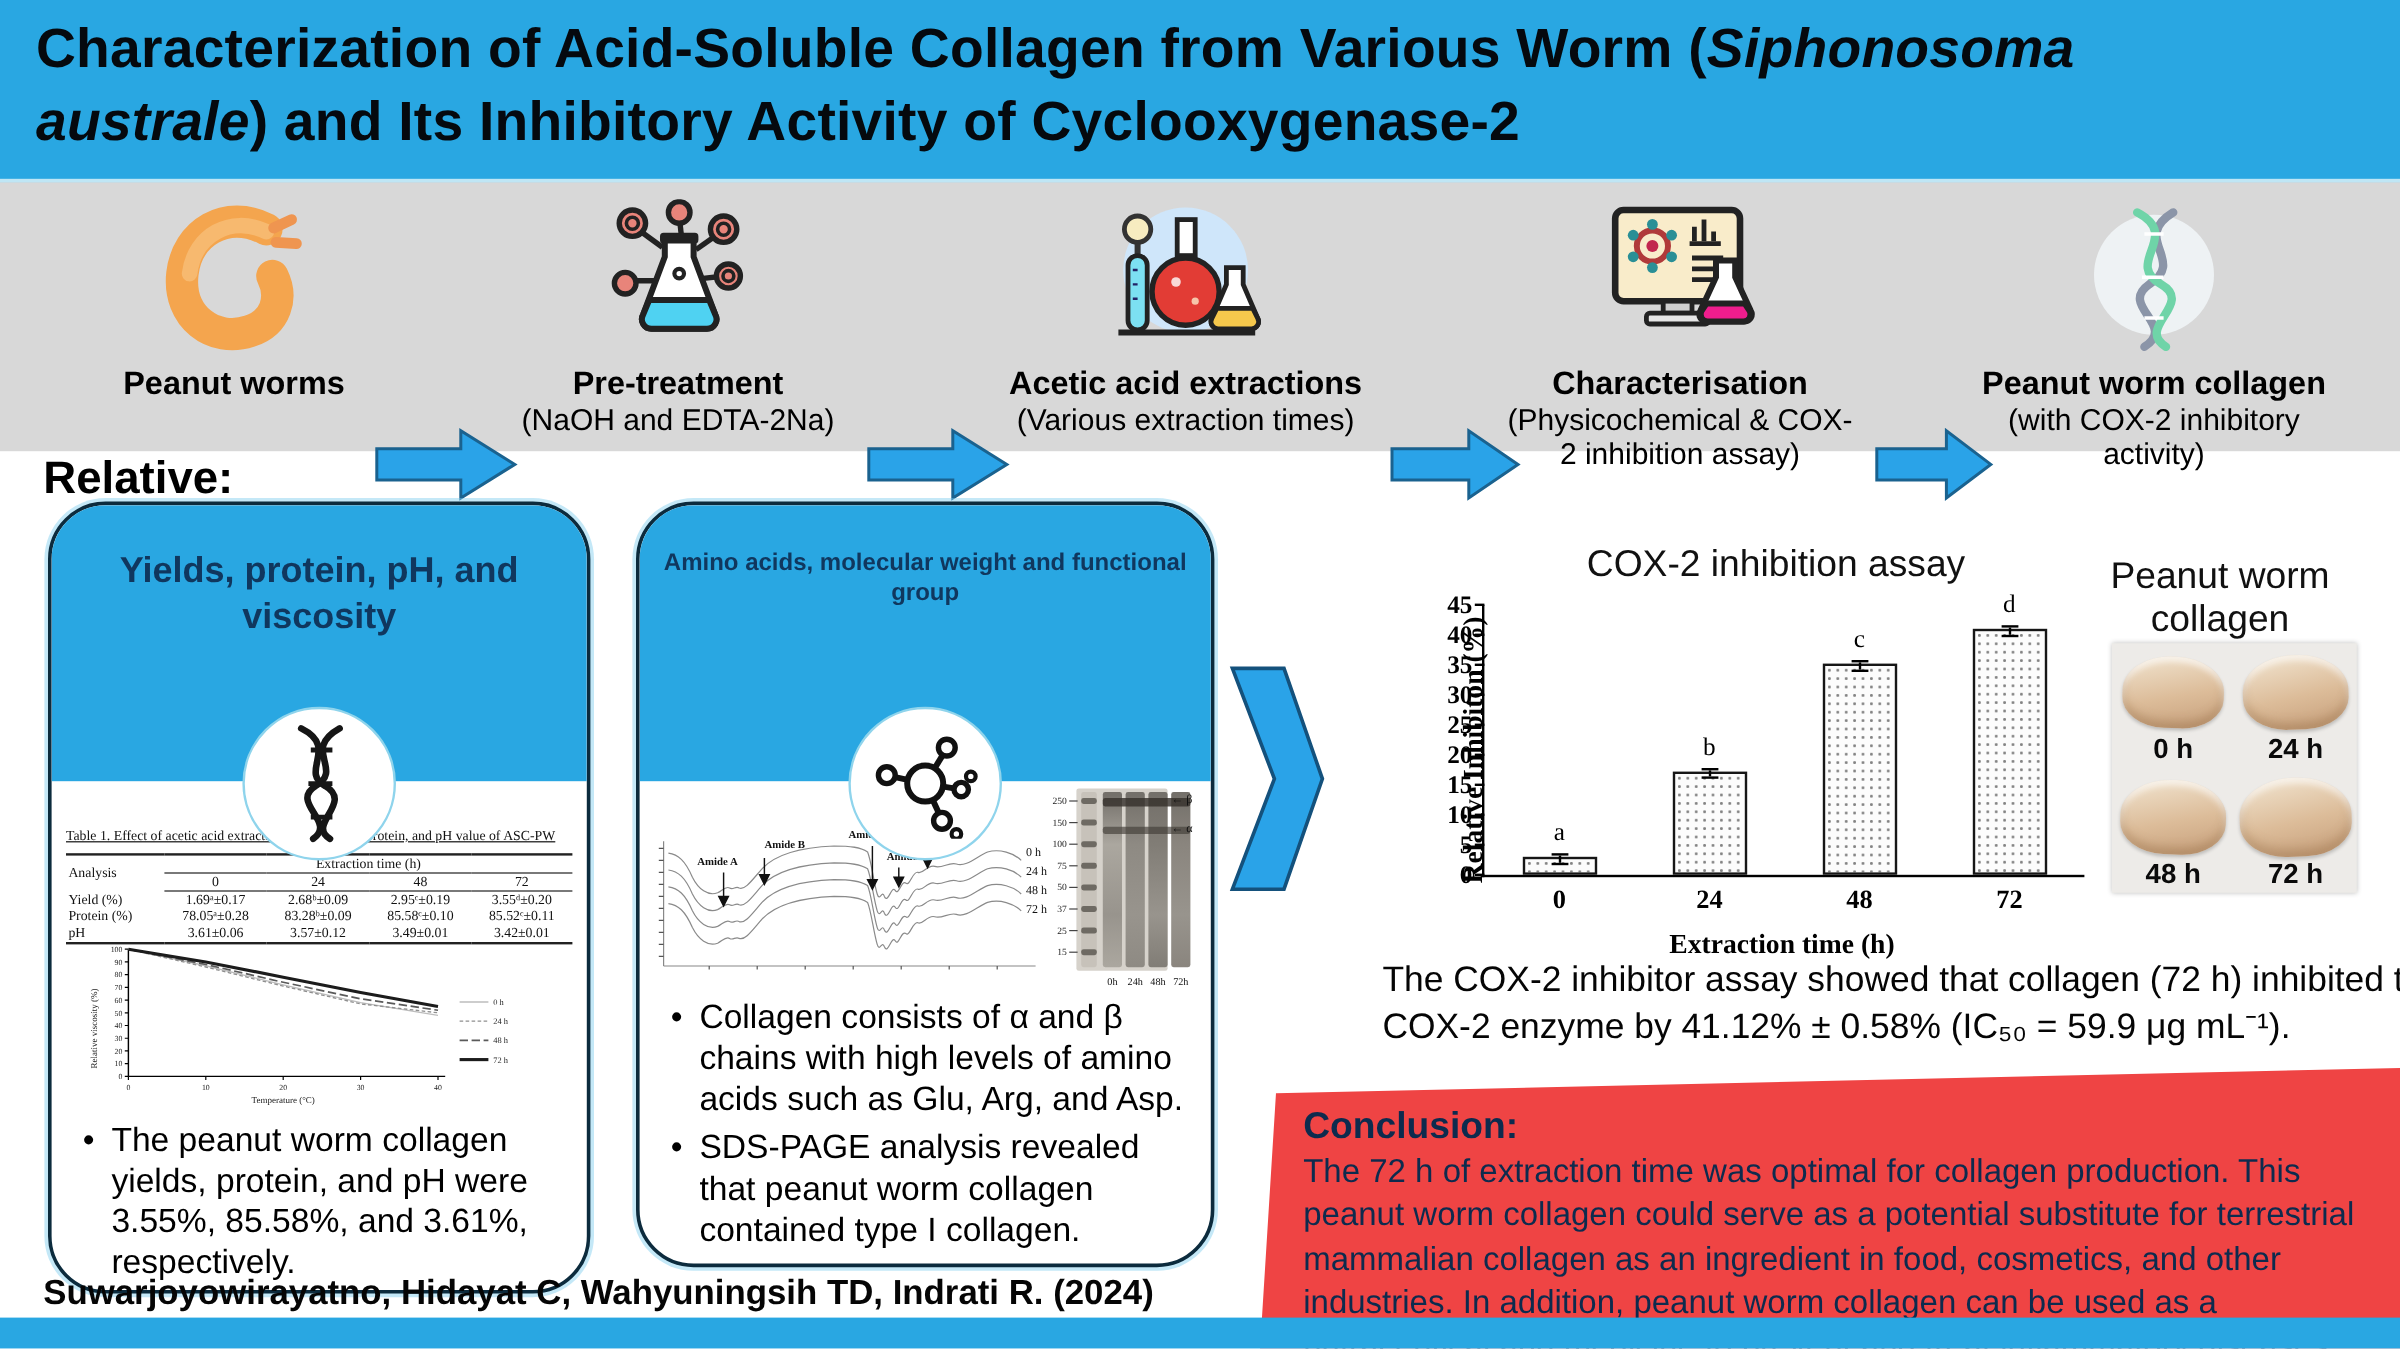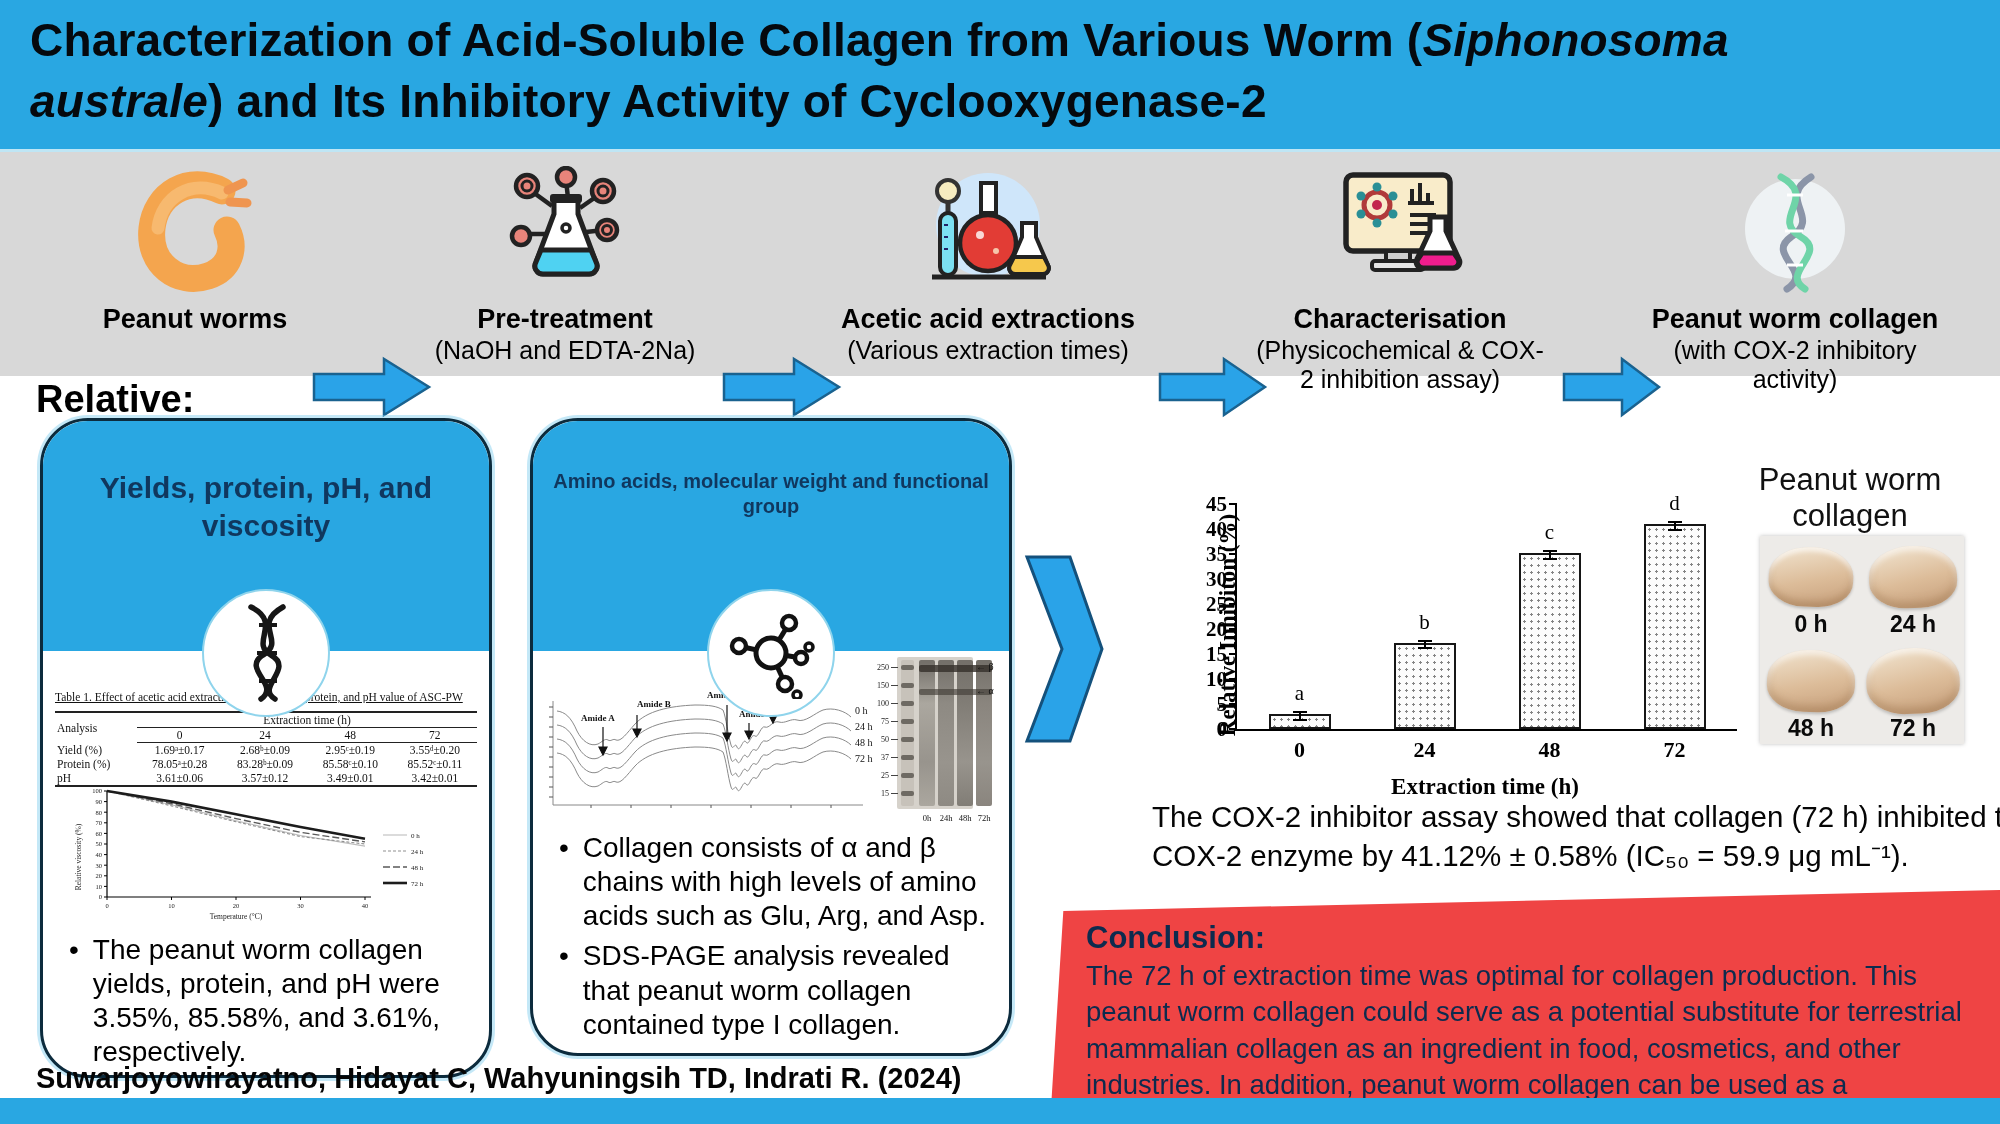--- a/index.html
+++ b/index.html
@@ -19,21 +19,21 @@
   .step .lab{font-size:27px;font-weight:bold;line-height:1.18;margin-top:2px;}
   .step .sub{font-size:25px;line-height:1.15;}
   .flow-arrow{position:absolute;top:203px;}
 
   
   .results-h{position:absolute;left:36px;top:378px;font-size:38px;font-weight:bold;}
 
   .card{position:absolute;background:#fff;border:3px solid #0c2b3d;border-radius:48px;
         box-shadow:0 0 0 3px rgba(125,205,238,.45);box-sizing:border-box;overflow:hidden;}
   .card-head{position:absolute;left:0;top:0;right:0;height:230px;background:#29a7e2;}
-  .card-title{position:relative;margin:12px auto;padding-top:36px;text-align:center;
+  .card-title{position:relative;margin:0 auto;padding-top:36px;text-align:center;
         font-weight:bold;color:#10375e;font-size:30px;line-height:1.25;}
   .card-circle{position:absolute;left:50%;transform:translateX(-50%);top:168px;width:124px;height:124px;
         border-radius:50%;background:#fff;border:2px solid #8fd4ec;display:flex;align-items:center;justify-content:center;z-index:2;}
 
   
   .tbl-cap{position:absolute;left:12px;right:12px;top:270px;font-family:"Liberation Serif",serif;
         font-size:11.5px;text-decoration:underline;color:#111;white-space:nowrap;overflow:hidden;}
   #mini-table{position:absolute;left:12px;right:12px;top:290px;width:calc(100% - 24px);
         border-collapse:collapse;font-family:"Liberation Serif",serif;color:#111;
         border-top:2px solid #222;border-bottom:2px solid #222;}
@@ -505,20 +505,21 @@
           <span>FTIR confirmed the collagen's triple-helical structure.</span>
         </li>
       </ul>
   </div>
 
   <svg class="chevron" width="84" height="194">
     <polygon points="5,5 48,5 80,97 48,189 5,189 40,97" fill="#2aa3e8" stroke="#14517c" stroke-width="3"></polygon>
   </svg>
 
   <div class="cox">
+    <div class="cox-title">COX-2 inhibition assay</div>
     <div class="cox-ylab">Relative Inhibiton (%)</div>
     <div class="cox-plot" id="cox-plot">
         <div class="cox-ytick" style="top: 225px;">0</div>
         <div class="cox-ymark" style="top: 225px;"></div>
         <div class="cox-ytick" style="top: 200px;">5</div>
         <div class="cox-ymark" style="top: 200px;"></div>
         <div class="cox-ytick" style="top: 175px;">10</div>
         <div class="cox-ymark" style="top: 175px;"></div>
         <div class="cox-ytick" style="top: 150px;">15</div>
         <div class="cox-ymark" style="top: 150px;"></div>

